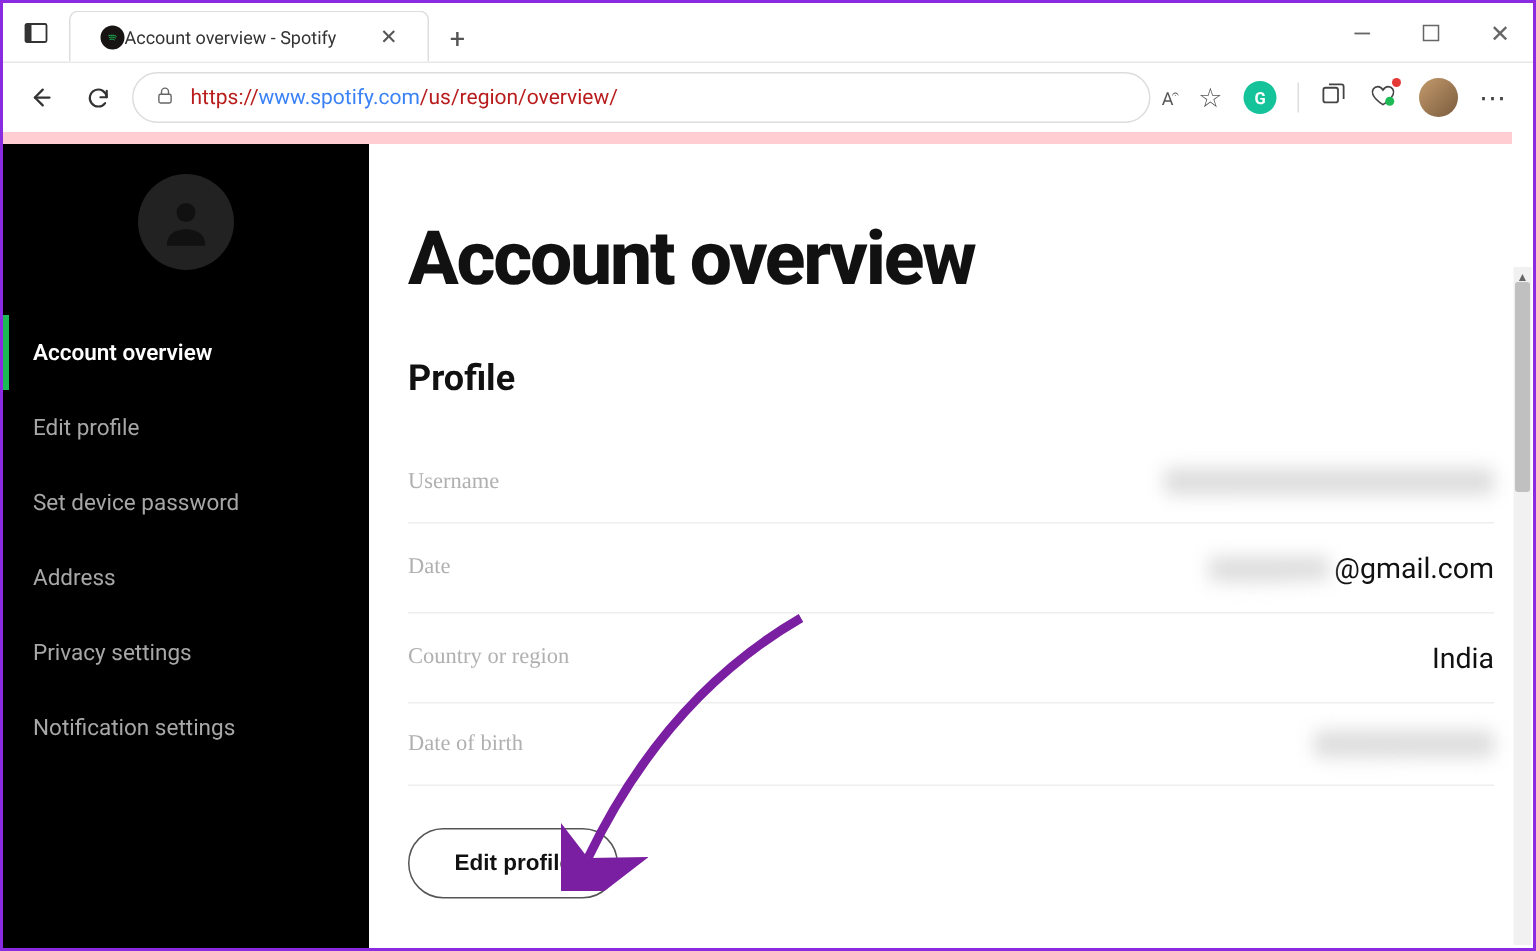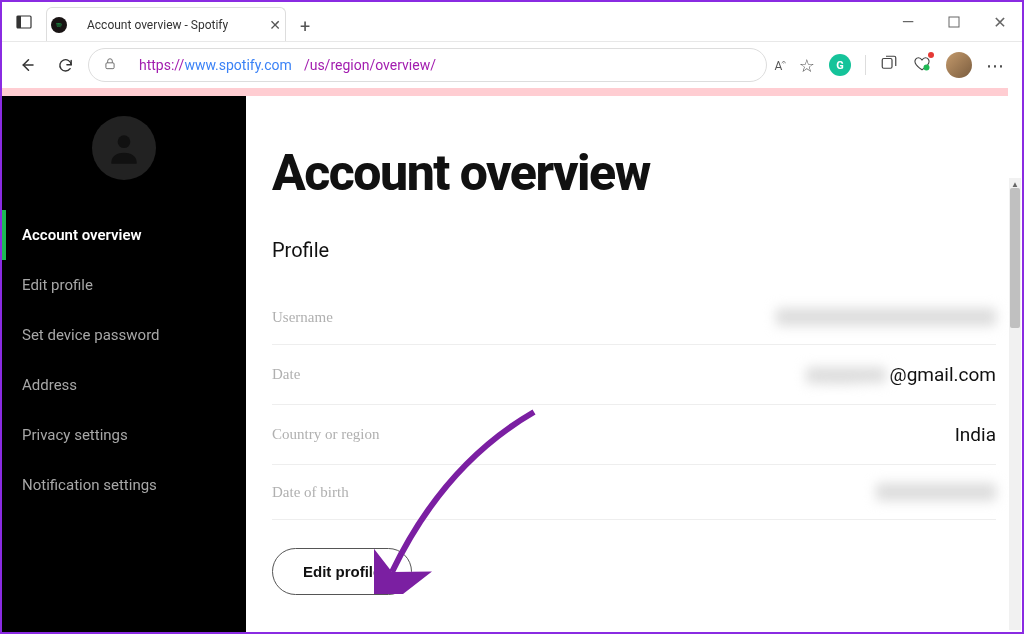--- a/index.html
+++ b/index.html
@@ -29,23 +29,23 @@
   justify-content: center;
 }
 .tabs-strip {
   display: flex;
   align-items: flex-end;
   height: 100%;
 }
 .tab {
   display: flex;
   align-items: center;
-  gap: 20px;
+  gap: 0;
   height: 34px;
-  padding: 0 4px;
+  padding: 0 20px;
   background: #fff;
   border: 1px solid #ddd;
   border-bottom: none;
   border-radius: 6px 6px 0 0;
   min-width: 240px;
   font-size: 12px;
   color: #333;
 }
 .tab .favicon {
   width: 16px; height: 16px; border-radius: 50%;
@@ -81,21 +81,21 @@
   border:1px solid #ddd;
   border-radius: 17px;
   display:flex; align-items:center;
   padding: 0 14px;
   gap:10px;
   color:#555;
   background:#fff;
 }
 .urlbox .lock { color:#666; }
 .urlbox .url { font-size:14px; color:#444; }
-.urlbox .url-prefix { color:#a21caf;margin-left:12px; }
+.urlbox .url-prefix { color:#b91c1c; }
 .addr-trailing {
   display:flex; align-items:center; gap:14px;
   padding-right:6px;
 }
 .circ-icon {
   width:22px; height:22px; border-radius:50%;
   display:flex; align-items:center; justify-content:center;
 }
 .grammarly { background:#15c39a; color:#fff; font-size:11px; font-weight:bold; }
 .avatar-img {
@@ -161,22 +161,22 @@
   position:relative;
 }
 .page-title {
   font-size: 50px;
   font-weight: 800;
   letter-spacing: -1.5px;
   color:#111;
   margin-bottom: 36px;
 }
 .section-title {
-  font-size: 20px;
-  font-weight: 400;
+  font-size: 24px;
+  font-weight: 700;
   color:#111;
   margin-bottom: 28px;
 }
 .profile-table {
   width:100%;
 }
 .prow {
   display:flex;
   justify-content:space-between;
   align-items:center;

